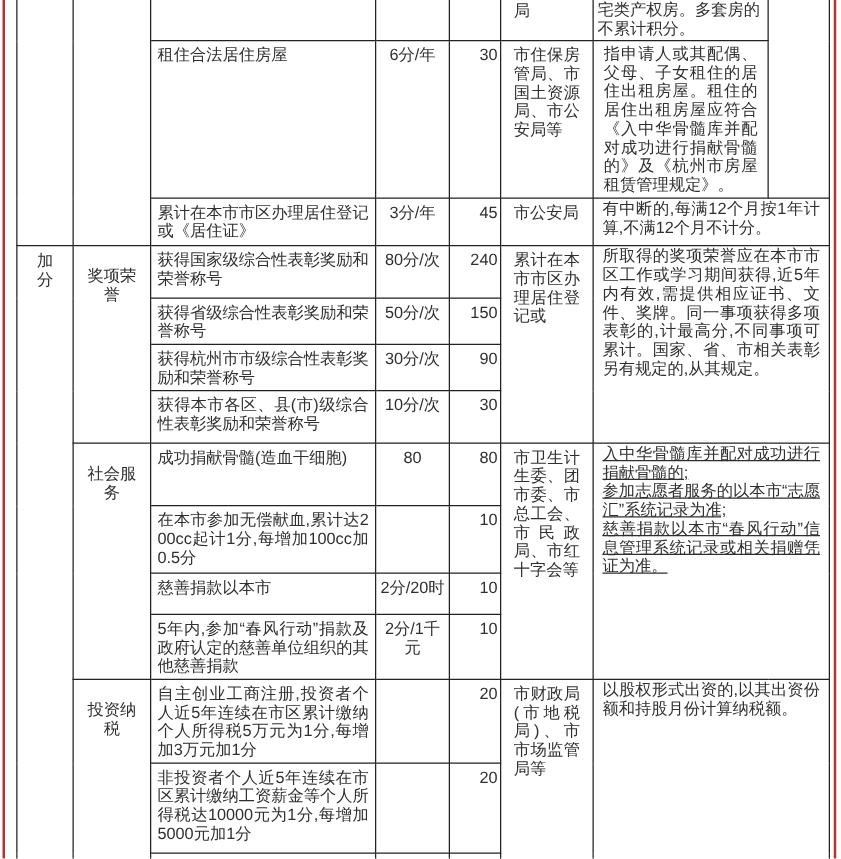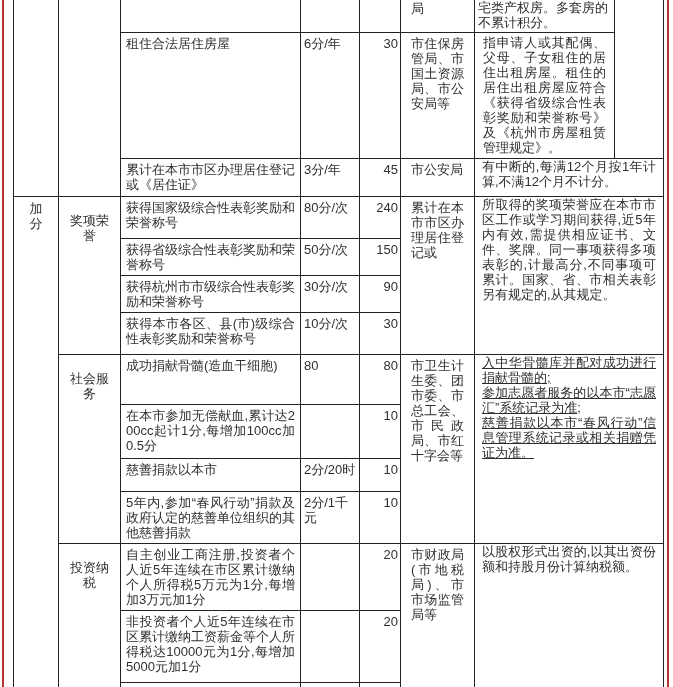--- a/index.html
+++ b/index.html
@@ -15,21 +15,21 @@
     border-collapse:collapse;table-layout:fixed;width:650px;
     font-size:13px;line-height:15px;
   }
   td{
     border:1px solid #222222;vertical-align:top;
     padding:2px 6px;overflow:hidden;word-break:break-all;
   }
   td.c1{text-align:center;padding:4px 2px;white-space:pre-line;}
   td.c2{text-align:center;padding:16px 6px;}
   td.item{text-align:justify;padding:3px 5px;}
-  td.pts{text-align:left;padding:3px 3px;word-break:break-all;}
+  td.pts{text-align:center;padding:3px 3px;word-break:break-all;}
   td.max{text-align:right;padding:3px 2px;}
   td.dept{text-align:justify;padding:3px 10px;}
   td.note{text-align:justify;padding:0 7px;}
   td.note-a{white-space:pre-line;padding:2px 3px;text-align:left;}
   td.note-b{padding:2px 8px;text-align:justify;}
   td.note-pre{white-space:pre-line;text-align:justify;text-decoration:underline;}
   td.blank-side{padding:0;}
   
   tr.h-a{height:34px;} tr.h-b{height:126px;} tr.h-c{height:38px;}
   tr.h-r1{height:42px;} tr.h-r2{height:33px;} tr.h-r3{height:33px;} tr.h-r4{height:42px;}
@@ -66,21 +66,21 @@
       <td class="note note-a">宅类产权房。多套房的
 不累计积分。</td>
       <td class="blank-side" rowspan="2"></td>
     </tr>
 
     <tr class="h-b">
       <td class="item">租住合法居住房屋</td>
       <td class="pts">6分/年</td>
       <td class="max">30</td>
       <td class="dept">市住保房管局、市国土资源局、市公安局等</td>
-      <td class="note note-b">指申请人或其配偶、父母、子女租住的居住出租房屋。租住的居住出租房屋应符合《获得省级综合性表彰奖励和荣誉称号》及《杭州市房屋租赁管理规定》。</td>
+      <td class="note note-b">指申请人或其配偶、父母、子女租住的居住出租房屋。租住的居住出租房屋应符合《入中华骨髓库并配对成功进行捐献骨髓的》及《杭州市房屋租赁管理规定》。</td>
     </tr>
 
     <tr class="h-c">
       <td class="item">累计在本市市区办理居住登记或《居住证》</td>
       <td class="pts">3分/年</td>
       <td class="max">45</td>
       <td class="dept">市公安局</td>
       <td class="note" colspan="2">有中断的,每满12个月按1年计算,不满12个月不计分。</td>
     </tr>
 

